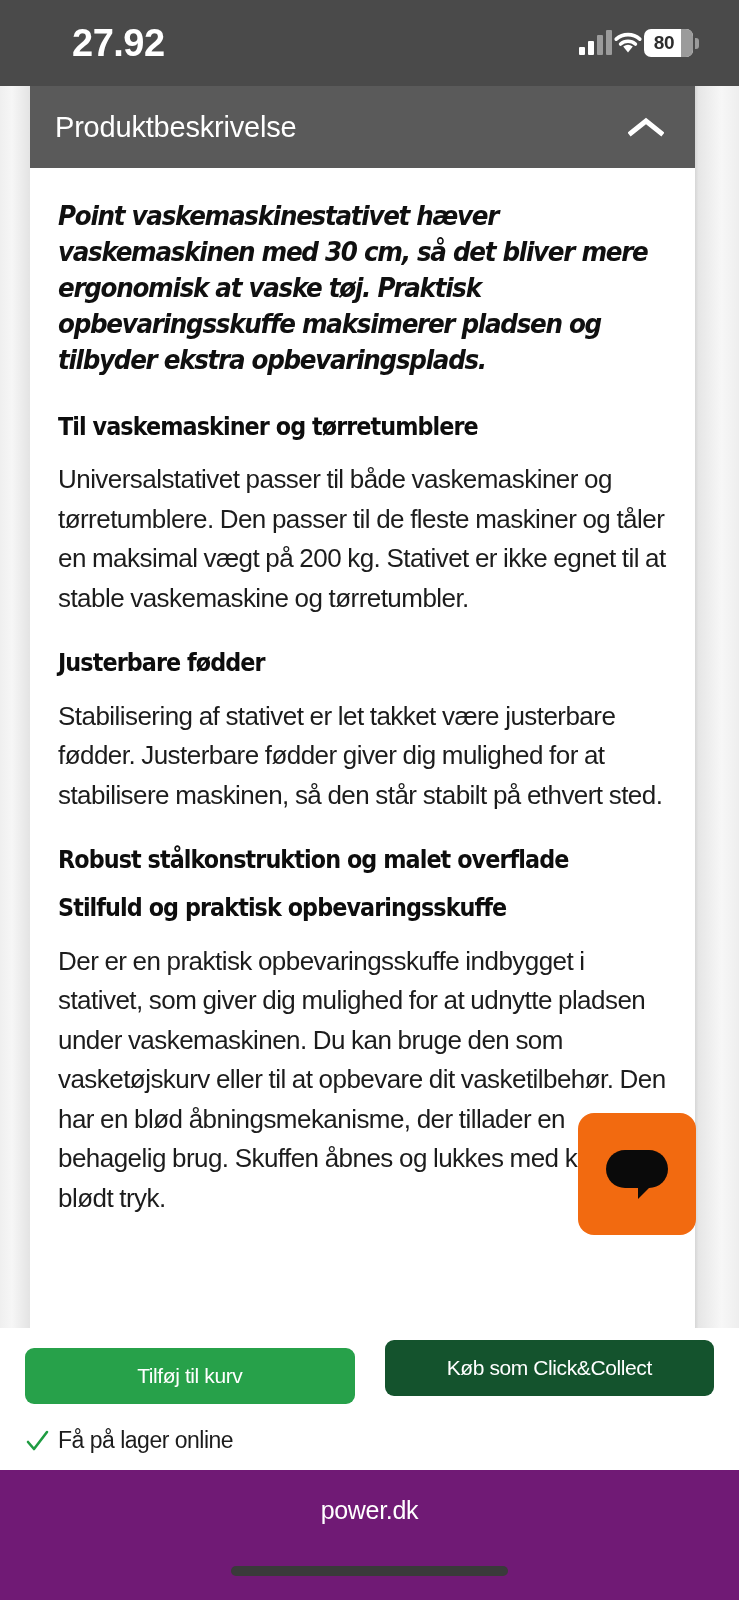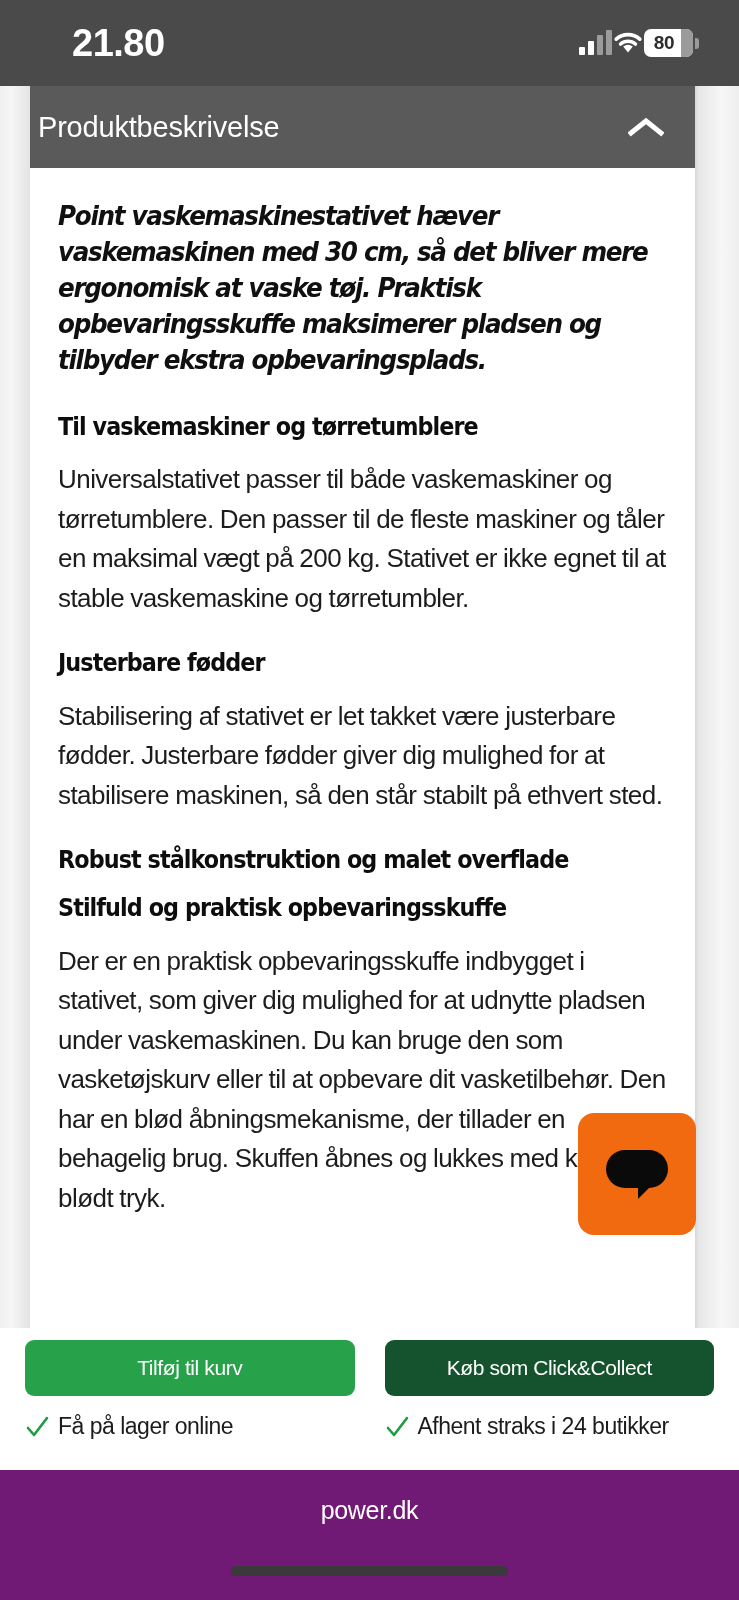--- a/index.html
+++ b/index.html
@@ -99,21 +99,21 @@
     width:665px; height:1242px;
     background:#ffffff;
     overflow:hidden;
   }
 
   #accordion-header {
     height:82px;
     background:#5a5a5a;
     display:flex; align-items:center;
     justify-content:space-between;
-    padding:0 28px 0 8px;
+    padding:0 28px 0 25px;
   }
   #accordion-title {
     color:#ffffff;
     font-size:29px;
     font-weight:400;
     letter-spacing:-0.2px;
   }
   #accordion-chevron { width:42px; height:42px; display:flex; align-items:center; justify-content:center; }
 
   
@@ -207,26 +207,26 @@
     height:56px;
     border:none;
     border-radius:9px;
     color:#ffffff;
     font-family:"Liberation Sans", sans-serif;
     font-size:21px;
     letter-spacing:-0.4px;
     cursor:pointer;
     display:flex; align-items:center; justify-content:center;
   }
-  #btn-cart { background:#27a14a; }
+  #btn-cart { background:#27a14a;margin-top:8px; }
   #btn-cc   { background:#14532d; }
 
   #status-row {
     display:flex; gap:30px;
-    margin-top:17px;
+    margin-top:23px;
   }
   .stock {
     flex:1;
     display:flex; align-items:center; gap:9px;
     font-size:23px;
     color:#1c1c1c;
     letter-spacing:-0.5px;
   }
   .check { width:24px; height:24px; flex:0 0 auto; }
 
@@ -251,21 +251,21 @@
     border-radius:5px;
     margin-top:41px;
   }
 </style>
 </head>
 <body>
 
 <div id="screen">
 
   <div id="status-bar">
-    <div id="clock">21.80</div>
+    <div id="clock">27.92</div>
     <div id="status-icons">
       <div class="signal">
         <i></i>
           <i></i>
           <i></i>
           <i></i>
       </div>
       <div class="wifi">
         <svg width="32" height="24" viewBox="0 0 32 24">
           <path d="M16 21.5 L11.2 15.6 A7.6 7.6 0 0 1 20.8 15.6 Z" fill="#ffffff"></path>
@@ -329,28 +329,20 @@
     </div>
     <div id="status-row">
       <div class="stock">
         <span class="check">
           <svg width="24" height="24" viewBox="0 0 24 24">
             <path d="M3 13 L9 20 L22 3" stroke="#1f9c42" stroke-width="2.6" fill="none" stroke-linecap="round" stroke-linejoin="round"></path>
           </svg>
         </span>
         <span>Få på lager online</span>
       </div>
-      <div class="stock">
-        <span class="check">
-          <svg width="24" height="24" viewBox="0 0 24 24">
-            <path d="M3 13 L9 20 L22 3" stroke="#1f9c42" stroke-width="2.6" fill="none" stroke-linecap="round" stroke-linejoin="round"></path>
-          </svg>
-        </span>
-        <span>Afhent straks i 24 butikker</span>
-      </div>
     </div>
   </div>
 
   <div id="browser-bar">
     <div id="site-domain">power.dk</div>
     <div id="home-indicator"></div>
   </div>
 
 </div>
 

